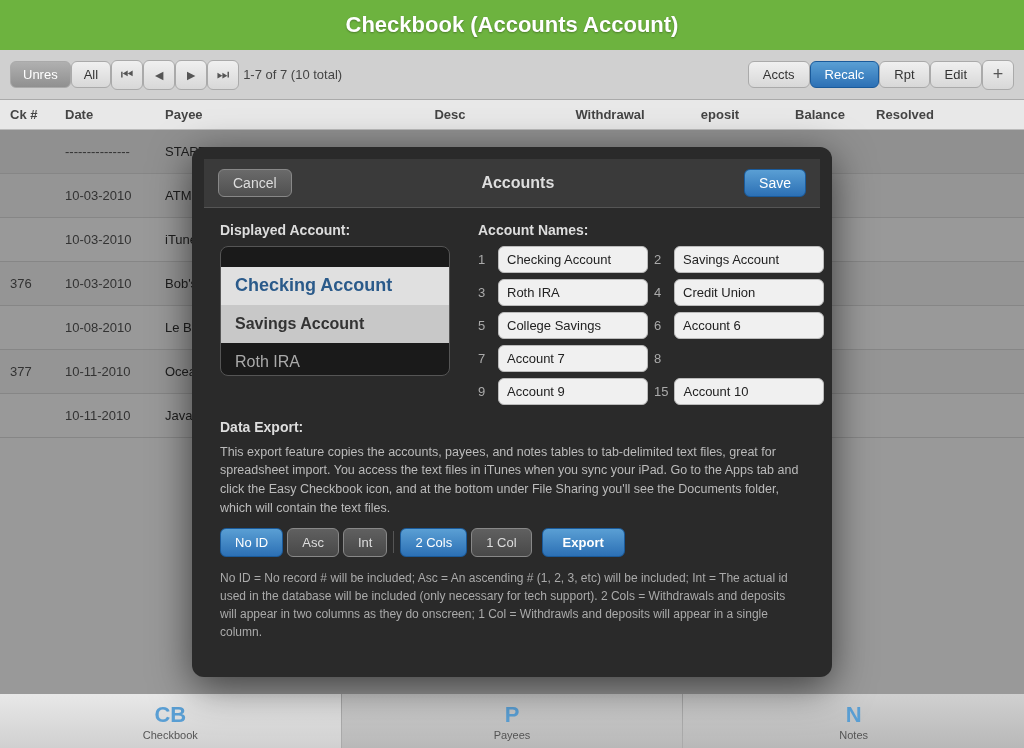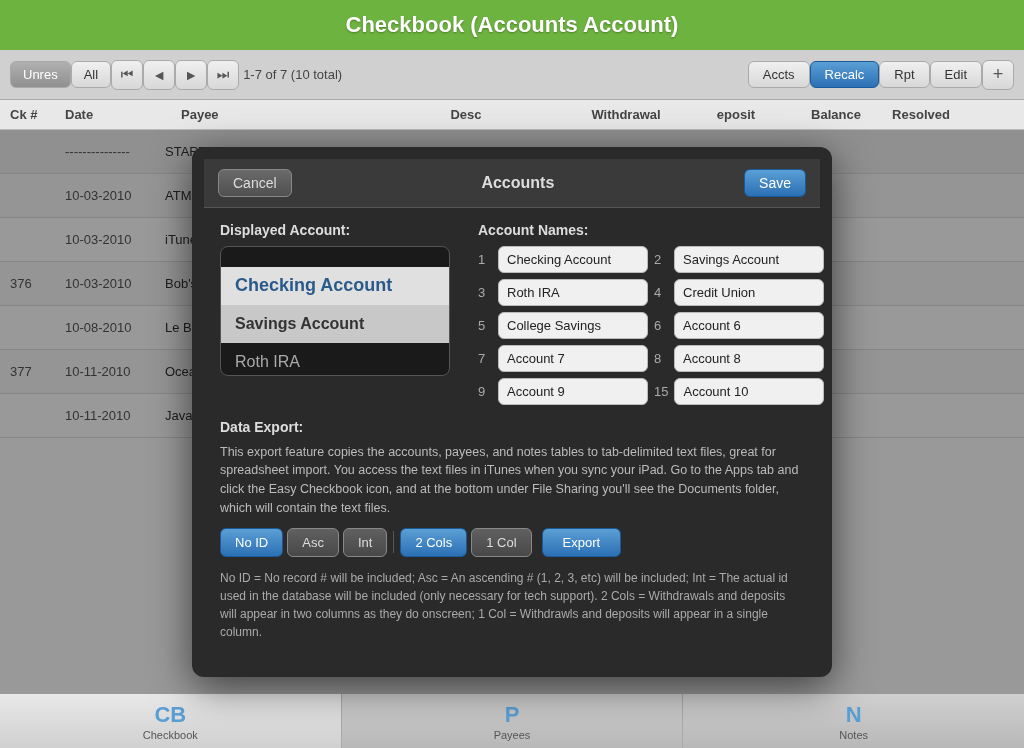--- a/index.html
+++ b/index.html
@@ -102,21 +102,21 @@
       height: 30px;
       display: flex;
       align-items: center;
       border-bottom: 1px solid #bbb;
       font-size: 13px;
       color: #444;
       font-weight: 600;
       padding: 0;
     }
     .col-ck { width: 65px; padding-left: 10px; }
-    .col-date { width: 116px; }
+    .col-date { width: 100px; }
     .col-payee { width: 185px; }
     .col-desc { width: 200px; text-align: center; }
     .col-withdrawal { width: 120px; text-align: center; }
     .col-deposit { width: 100px; text-align: center; }
     .col-balance { width: 100px; text-align: center; }
     .col-resolved { width: 70px; text-align: center; }
 
     
     #main-content {
       display: flex;
@@ -353,20 +353,21 @@
     }
     .export-btn-main {
       background: linear-gradient(to bottom, #5a9fd4, #2c70b5);
       color: white;
       border: 1px solid #1a5a9a;
       border-radius: 6px;
       padding: 6px 20px;
       font-size: 13px;
       cursor: pointer;
       margin-left: 6px;
+      font-weight: bold;
     }
     .export-divider {
       width: 1px;
       height: 22px;
       background: #555;
       margin: 0 2px;
     }
 
     
     #export-footer {
@@ -494,21 +495,20 @@
                 <div class="account-name-item">
       <span class="account-num">6</span>
       <input class="account-name-field" type="text" value="Account 6" style="">
     </div>
                 <div class="account-name-item">
       <span class="account-num">7</span>
       <input class="account-name-field" type="text" value="Account 7" style="">
     </div>
                 <div class="account-name-item">
       <span class="account-num">8</span>
-      <input class="account-name-field" type="text" value="Account 8" style="">
     </div>
                 <div class="account-name-item">
       <span class="account-num">9</span>
       <input class="account-name-field" type="text" value="Account 9" style="">
     </div>
                 <div class="account-name-item">
       <span class="account-num">15</span>
       <input class="account-name-field" type="text" value="Account 10" style="">
     </div>
               </div>

